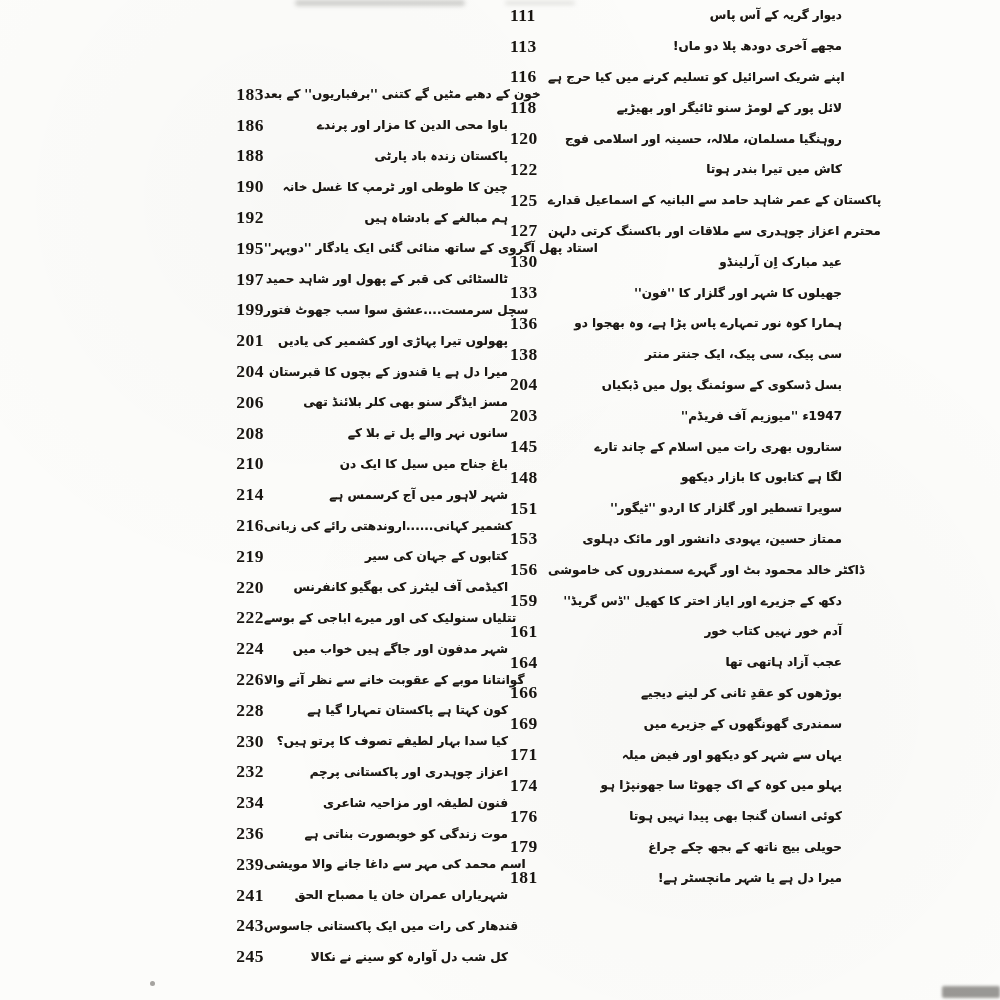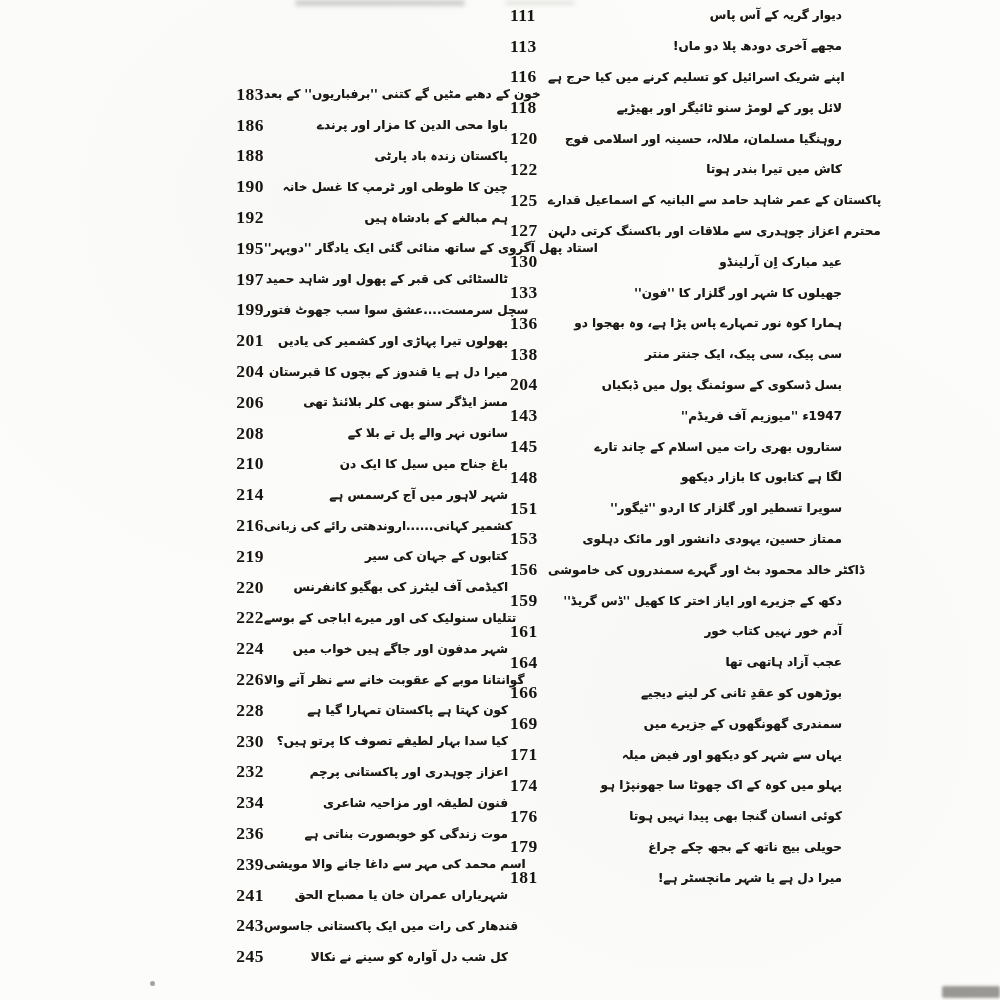--- a/index.html
+++ b/index.html
@@ -151,21 +151,21 @@
         <span class="toc-num">138</span>
         <span class="toc-title">سی پیک، سی پیک، ایک جنتر منتر</span>
       </div>
 
       <div class="toc-row">
         <span class="toc-num">204</span>
         <span class="toc-title">بسل ڈسکوی کے سوئمنگ پول میں ڈبکیاں</span>
       </div>
 
       <div class="toc-row">
-        <span class="toc-num">143</span>
+        <span class="toc-num">203</span>
         <span class="toc-title">1947ء ''میوزیم آف فریڈم''</span>
       </div>
 
       <div class="toc-row">
         <span class="toc-num">145</span>
         <span class="toc-title">ستاروں بھری رات میں اسلام کے چاند تارے</span>
       </div>
 
       <div class="toc-row">
         <span class="toc-num">148</span>

